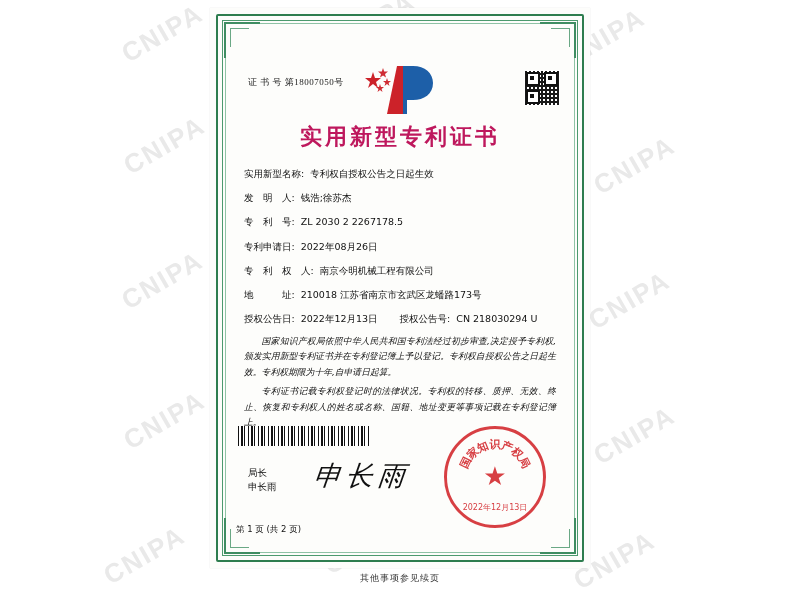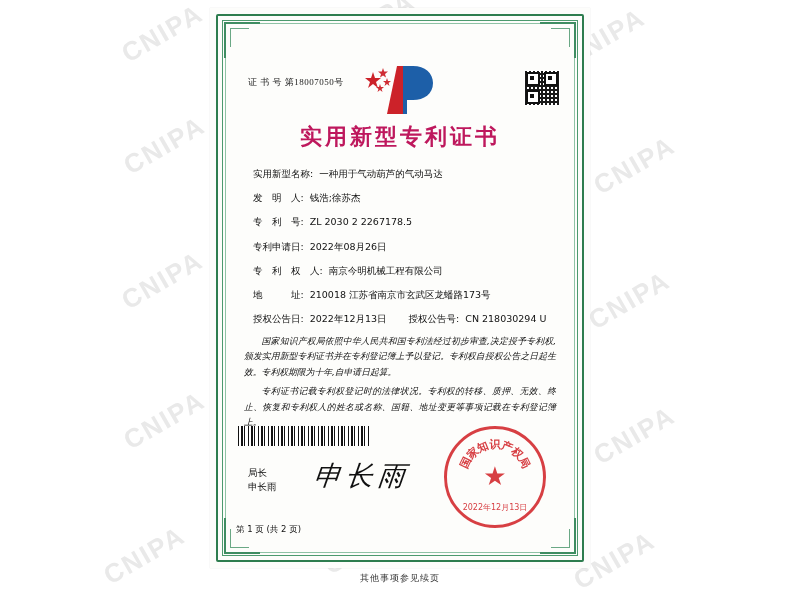--- a/index.html
+++ b/index.html
@@ -171,21 +171,20 @@
     right: 8px;
     top: 132px;
     font-size: 9.5px;
     color: #111;
     line-height: 1.6;
   }
   .field-row {
     display: flex;
     align-items: baseline;
     margin-bottom: 9px;
-    margin-left: 9px;
   }
   .field-label {
     flex: 0 0 auto;
     white-space: pre;
     color: #111;
   }
   .field-value {
     flex: 1 1 auto;
     padding-left: 6px;
     color: #111;
@@ -359,21 +358,21 @@
           <polygon points="24,14 25,17 28,17 25.6,18.9 26.5,22 24,20 21.5,22 22.4,18.9 20,17 23,17" fill="#cc2229" opacity="0.95"></polygon>
           <polygon points="17,20 18,23 21,23 18.6,24.9 19.5,28 17,26 14.5,28 15.4,24.9 13,23 16,23" fill="#cc2229" opacity="0.95"></polygon>
         </svg>
       </div>
 
       <div class="title">实用新型专利证书</div>
 
       <div class="fields">
         <div class="field-row">
           <span class="field-label">实用新型名称:</span>
-          <span class="field-value">一种用于气动葫芦的气动马达</span>
+          <span class="field-value">专利权自授权公告之日起生效</span>
         </div>
         <div class="field-row">
           <span class="field-label">发　明　人:</span>
           <span class="field-value">钱浩;徐苏杰</span>
         </div>
         <div class="field-row">
           <span class="field-label">专　利　号:</span>
           <span class="field-value">ZL 2030 2 2267178.5</span>
         </div>
         <div class="field-row">

